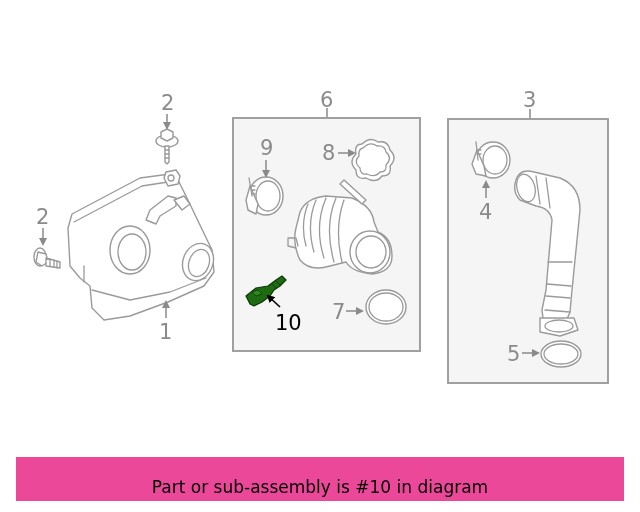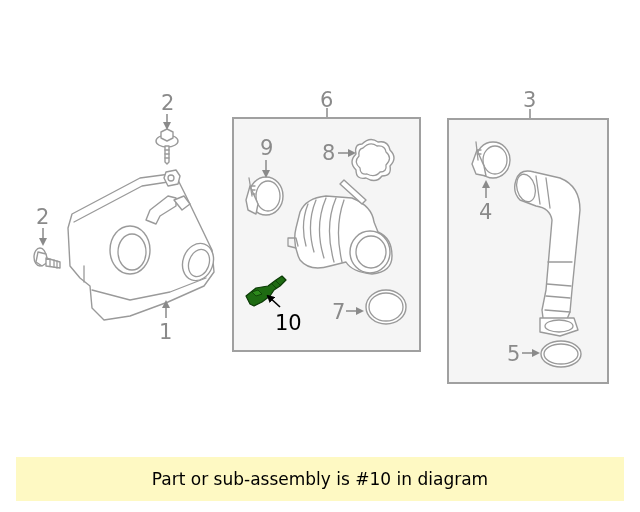--- a/index.html
+++ b/index.html
@@ -5,22 +5,22 @@
   html, body { margin:0; padding:0; background:#ffffff; }
   body { width:640px; height:512px; position:relative; overflow:hidden; font-family:"DejaVu Sans", sans-serif; }
   #diagram { position:absolute; left:0; top:0; width:640px; height:512px; }
   .callout { font-family:"DejaVu Sans", sans-serif; font-size:21px; fill:#8a8a8a; }
   .callout-hl { font-family:"DejaVu Sans", sans-serif; font-size:21px; fill:#000000; }
   .part { fill:#ffffff; stroke:#9a9a9a; stroke-width:1.4; stroke-linejoin:round; stroke-linecap:round; }
   .part-n { fill:none; stroke:#9a9a9a; stroke-width:1.3; stroke-linecap:round; stroke-linejoin:round; }
   .lead { stroke:#8a8a8a; stroke-width:1.5; fill:none; }
   .lead-hl { stroke:#000; stroke-width:1.6; fill:none; }
   .group-box { fill:#f5f5f5; stroke:#a0a0a0; stroke-width:2; }
-  .banner { position:absolute; left:16px; top:457px; width:608px; height:44px; background:#fef9c3;
-            color:#000; text-align:center; font-family:"DejaVu Sans", sans-serif; font-size:17px; line-height:20px; padding-top:12px; box-sizing:border-box; }
+  .banner { position:absolute; left:16px; top:457px; width:608px; height:44px; background:#ec4899;
+            color:#000; text-align:center; font-family:"DejaVu Sans", sans-serif; font-size:17px; line-height:20px; padding-top:20px; box-sizing:border-box; }
   .banner div { white-space:nowrap; }
 </style>
 </head>
 <body>
 
 <svg id="diagram" viewBox="0 0 640 512" xmlns="http://www.w3.org/2000/svg">
   <defs>
     <marker id="arrow" markerWidth="8" markerHeight="8" refX="6" refY="4" orient="auto" markerUnits="userSpaceOnUse">
       <path d="M0,0 L8,4 L0,8 z" fill="#8a8a8a"></path>
     </marker>

